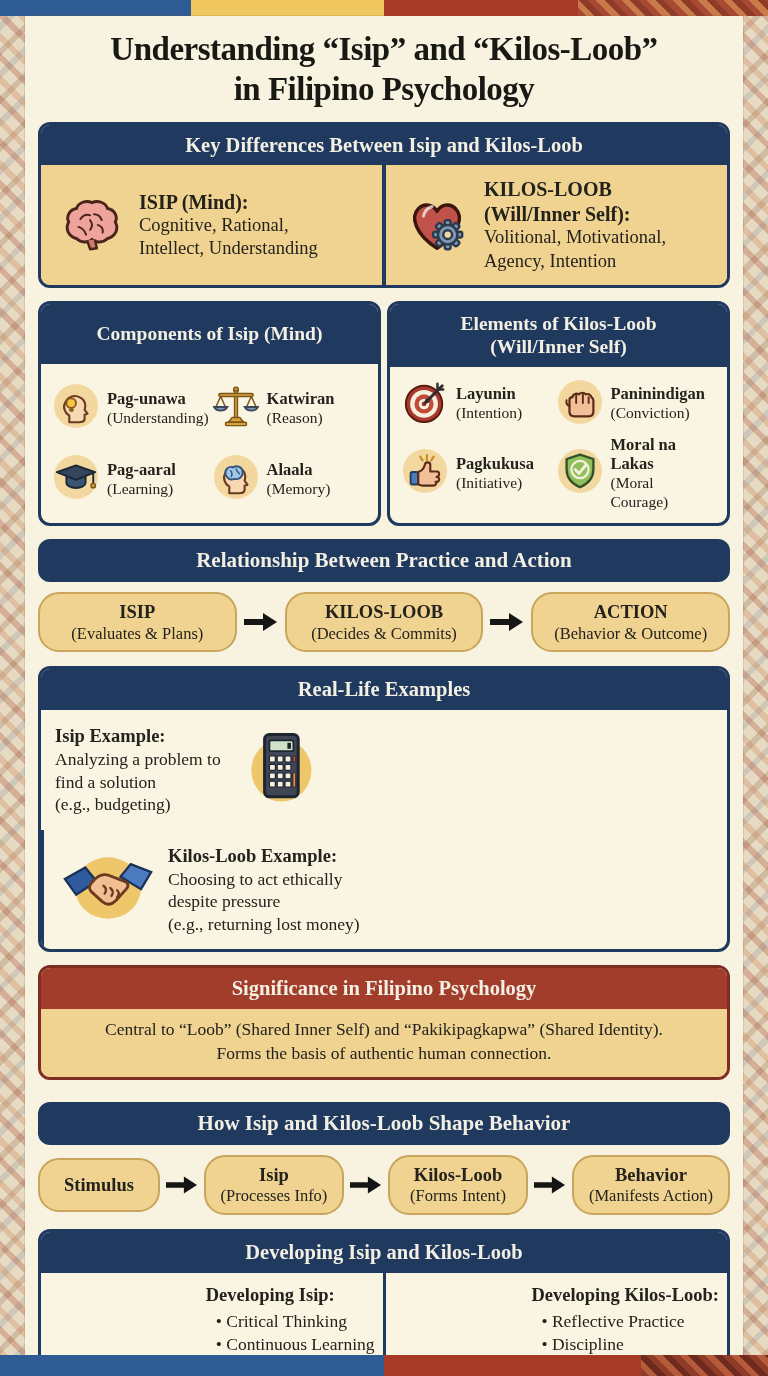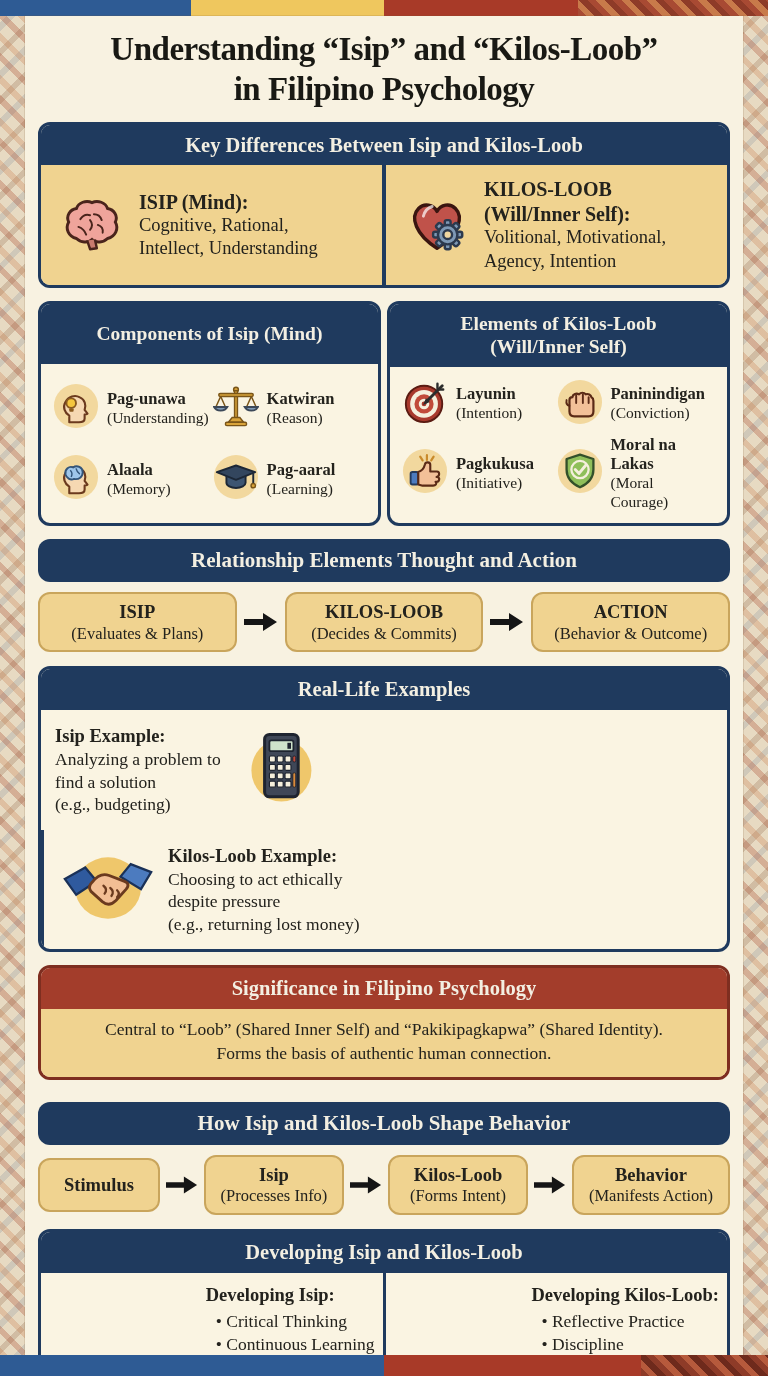--- a/index.html
+++ b/index.html
@@ -60,21 +60,21 @@
   .item-name{ font-weight:700; font-size:16.5px; line-height:1.2; }
   .item-trans{ font-size:15.5px; line-height:1.2; }
 
   
   .pill-header{
     margin:0 13px 10px; background:#1F3A5E; color:#F3EFE2; border-radius:12px;
     text-align:center; font-weight:700; font-size:21px; padding:9px 6px;
   }
   .flow-row{ display:flex; align-items:center; justify-content:space-between; margin:0 13px 14px; gap:6px; }
   .flow-box{
-    background:#F0D390; border:2.5px solid #C9A55C; border-radius:12px;
+    background:#F0D390; border:2.5px solid #C9A55C; border-radius:21px;
     text-align:center; padding:7px 8px; min-height:54px;
     display:flex; flex-direction:column; justify-content:center; flex:1;
   }
   .flow-title{ font-weight:700; font-size:18.5px; line-height:1.2; }
   .flow-sub{ font-size:16.5px; line-height:1.2; }
   .arrow{ flex:0 0 auto; display:block; }
 
   
   .ex-body{ display:flex;flex-direction:column; }
   .ex-cell{ flex:1; display:flex; align-items:center; gap:10px; padding:14px 10px 14px 14px; }
@@ -201,43 +201,43 @@
           </span>
           <div>
             <div class="item-name">Katwiran</div>
             <div class="item-trans">(Reason)</div>
           </div>
         </div>
         <div class="grid-item">
           <span class="icon-badge">
             <svg width="46" height="46" viewBox="0 0 48 48">
               <circle cx="24" cy="24" r="23" fill="#F2D89E"></circle>
-              <path d="M17 41 v-7 c-5-3-7-9-4-14 c3-6 10-8 15-5 c5 2 7 8 5 13 l3 4 -3 1 v4 c0 3-3 4-6 4 h-6 z" fill="#F6D8B2" stroke="#6B3A1E" stroke-width="2.2" stroke-linejoin="round"></path>
-              <path d="M13 21 c-1-5 4-9 8-7 c4-3 10 0 10 5 c0 5-4 8-9 7 c-4 2-8-1-9-5z" fill="#9FC6EA" stroke="#33557A" stroke-width="2"></path>
-              <path d="M18 17 q3 3 1 7 M24 15 q1 4 4 6" fill="none" stroke="#33557A" stroke-width="1.5"></path>
-            </svg>
-          </span>
-          <div>
-            <div class="item-name">Alaala</div>
-            <div class="item-trans">(Memory)</div>
-          </div>
-        </div>
-        <div class="grid-item">
-          <span class="icon-badge">
-            <svg width="46" height="46" viewBox="0 0 48 48">
-              <circle cx="24" cy="24" r="23" fill="#F2D89E"></circle>
               <path d="M14 23 v7 c0 3 4.5 5.5 10 5.5 s10-2.5 10-5.5 v-7" fill="#3D5572" stroke="#1C2736" stroke-width="2"></path>
               <polygon points="24,12 44,19 24,27 4,19" fill="#33465E" stroke="#1C2736" stroke-width="2" stroke-linejoin="round"></polygon>
               <path d="M42 20 v11" stroke="#1C2736" stroke-width="2"></path>
               <circle cx="42" cy="33" r="2.3" fill="#D9A43B" stroke="#7A5518" stroke-width="1.5"></circle>
             </svg>
           </span>
           <div>
             <div class="item-name">Pag-aaral</div>
             <div class="item-trans">(Learning)</div>
+          </div>
+        </div>
+        <div class="grid-item">
+          <span class="icon-badge">
+            <svg width="46" height="46" viewBox="0 0 48 48">
+              <circle cx="24" cy="24" r="23" fill="#F2D89E"></circle>
+              <path d="M17 41 v-7 c-5-3-7-9-4-14 c3-6 10-8 15-5 c5 2 7 8 5 13 l3 4 -3 1 v4 c0 3-3 4-6 4 h-6 z" fill="#F6D8B2" stroke="#6B3A1E" stroke-width="2.2" stroke-linejoin="round"></path>
+              <path d="M13 21 c-1-5 4-9 8-7 c4-3 10 0 10 5 c0 5-4 8-9 7 c-4 2-8-1-9-5z" fill="#9FC6EA" stroke="#33557A" stroke-width="2"></path>
+              <path d="M18 17 q3 3 1 7 M24 15 q1 4 4 6" fill="none" stroke="#33557A" stroke-width="1.5"></path>
+            </svg>
+          </span>
+          <div>
+            <div class="item-name">Alaala</div>
+            <div class="item-trans">(Memory)</div>
           </div>
         </div>
       </div>
     </section>
 
     <section class="card">
       <div class="card-header">
         <span>Elements of Kilos-Loob</span>
         <span>(Will/Inner Self)</span>
       </div>
@@ -299,21 +299,21 @@
           </span>
           <div>
             <div class="item-name">Moral na Lakas</div>
             <div class="item-trans">(Moral Courage)</div>
           </div>
         </div>
       </div>
     </section>
   </div>
 
-  <div class="pill-header">Relationship Elements Thought and Action</div>
+  <div class="pill-header">Relationship Between Practice and Action</div>
   <div class="flow-row">
     <div class="flow-box">
       <div class="flow-title">ISIP</div>
       <div class="flow-sub">(Evaluates &amp; Plans)</div>
     </div>
     <svg class="arrow" width="36" height="22" viewBox="0 0 34 22">
         <polygon points="0,8 19,8 19,2 33,11 19,20 19,14 0,14" fill="#151515"></polygon>
       </svg>
     <div class="flow-box">
       <div class="flow-title">KILOS-LOOB</div>

